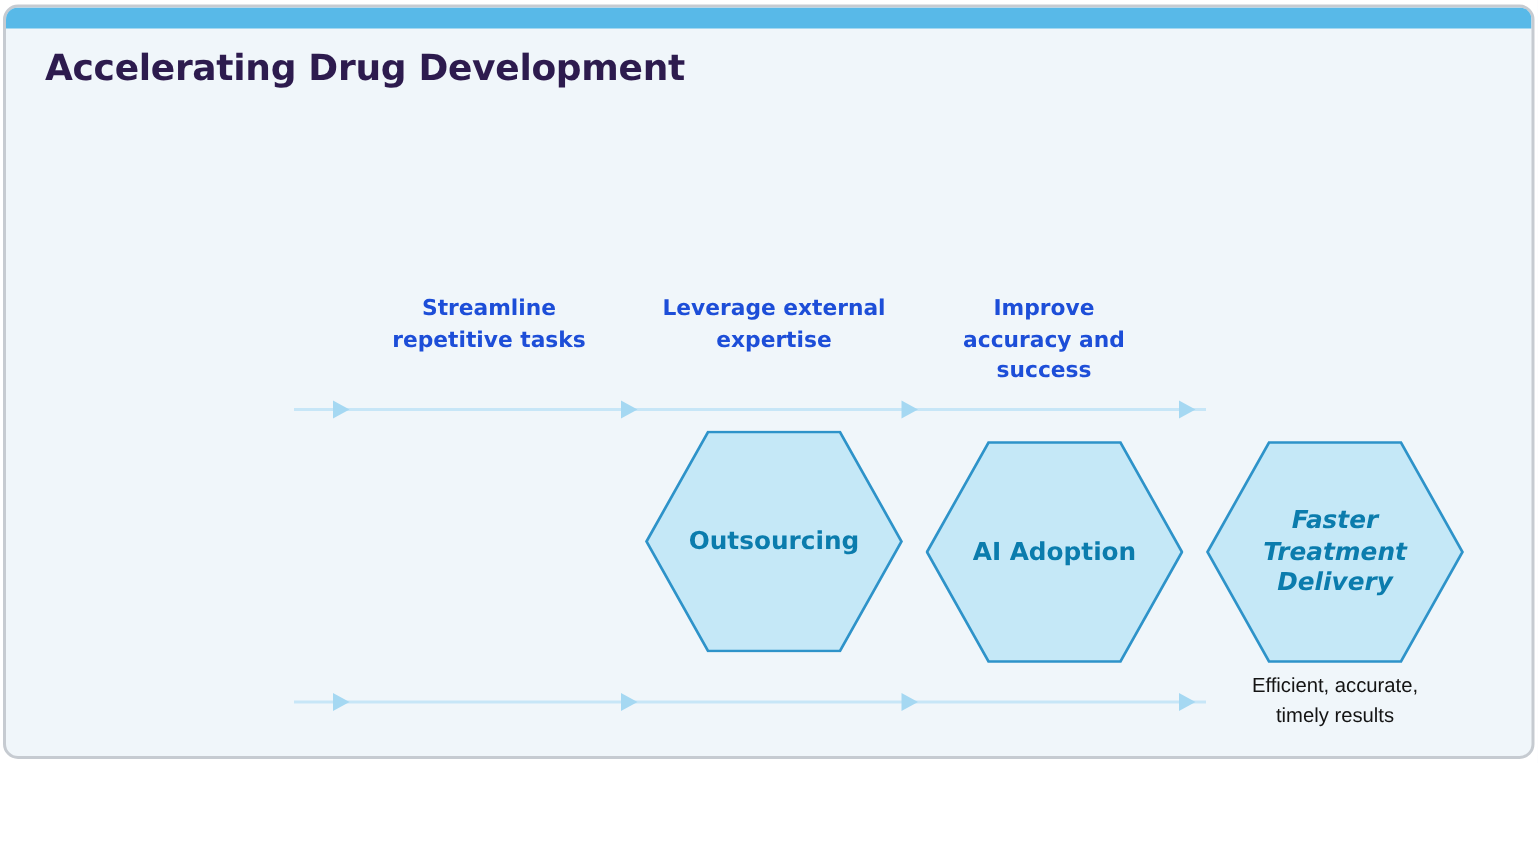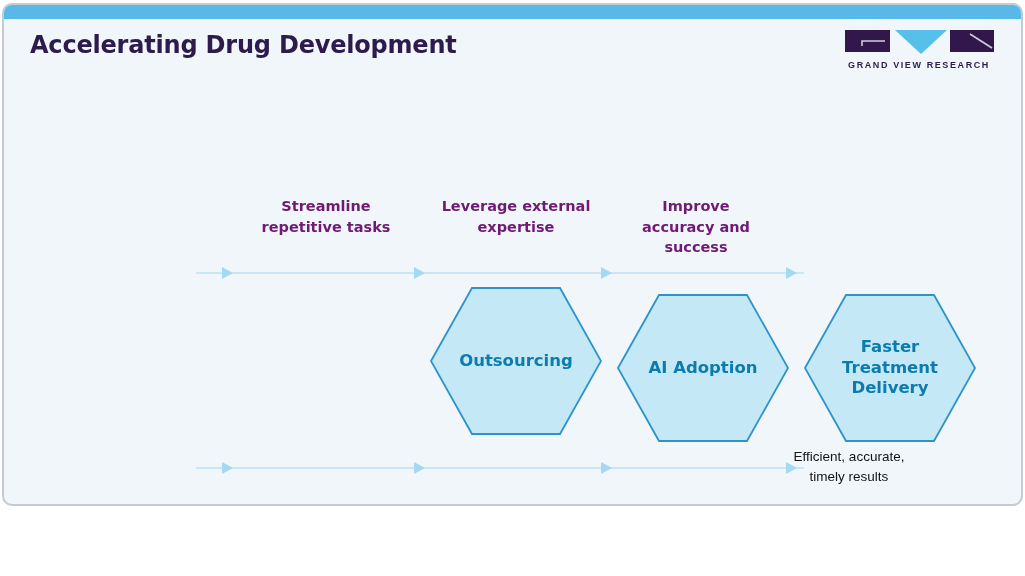--- a/index.html
+++ b/index.html
@@ -45,21 +45,21 @@
   .logo-text {
     margin-top: 5px; text-align: center;
     font-size: 9px; font-weight: bold; letter-spacing: 1.6px;
     color: #2d1b4e; white-space: nowrap;
   }
 
   
   .stage-label {
     position: absolute; top: 191px;
     font-family: "DejaVu Sans", "Liberation Sans", sans-serif;
-    font-size: 14.5px; font-weight: 600; color: #701a75;
+    font-size: 14.5px; font-weight: 600; color: #1d4ed8;
     text-align: center; line-height: 1.42;
   }
   .stage-label.s1 { left: 239px; width: 166px; }
   .stage-label.s2 { left: 434px; width: 156px; }
   .stage-label.s3 { left: 620px; width: 144px; }
 
   
   .arrow-line {
     position: absolute; left: 192px; width: 608px; height: 2px;
     background: #c7e6f7;
@@ -91,56 +91,40 @@
     font-size: 16.5px; font-weight: bold; color: #0b7cad;
     line-height: 1.25;
   }
   .hex .hex-label span { display: inline-block; }
   .hex.h1 { left: 53px;  top: 283px; }
   .hex.h2 { left: 240px; top: 282px; }
   .hex.h3 { left: 426px; top: 282px; }
   .hex.h4 { left: 613px; top: 289px; }
   .hex.h5 { left: 800px; top: 289px; }
   .hex.h1 .hex-label span { max-width: 122px; }
-  .hex.h5 .hex-label span { max-width: 142px; }
+  .hex.h5 .hex-label span { max-width: 142px; font-style: italic; }
 
   
   .hex-caption {
     position: absolute;
     font-size: 13.5px; color: #141414; text-align: center; line-height: 1.45;
   }
   .hex-caption.c1 { left: 59px;  top: 440px; width: 158px; }
-  .hex-caption.c5 { left: 772px; top: 442px; width: 146px; }
+  .hex-caption.c5 { left: 813px; top: 442px; width: 146px; }
 </style>
 </head>
 <body>
 
 <div class="page">
   <div class="card">
 
     <div class="topbar"></div>
 
     <h1 class="title">Accelerating Drug Development</h1>
 
-    <div class="logo">
-      <div class="logo-marks">
-        <div class="logo-rect left">
-          <svg width="45" height="22" viewBox="0 0 45 22">
-            <polyline points="17,16 17,11 40,11" fill="none" stroke="#cfcfda" stroke-width="1.6"></polyline>
-          </svg>
-        </div>
-        <div class="logo-tri"></div>
-        <div class="logo-rect right">
-          <svg width="44" height="22" viewBox="0 0 44 22">
-            <line x1="20" y1="4" x2="42" y2="18" stroke="#cfcfda" stroke-width="1.6"></line>
-          </svg>
-        </div>
-      </div>
-      <div class="logo-text">GRAND VIEW RESEARCH</div>
-    </div>
 
     <div class="stage-label s1">Streamline repetitive tasks</div>
     <div class="stage-label s2">Leverage external expertise</div>
     <div class="stage-label s3">Improve accuracy and success</div>
 
     <div class="arrow-line top">
       <div class="arrow-head a1"></div>
       <div class="arrow-head a2"></div>
       <div class="arrow-head a3"></div>
       <div class="arrow-head a4"></div>

